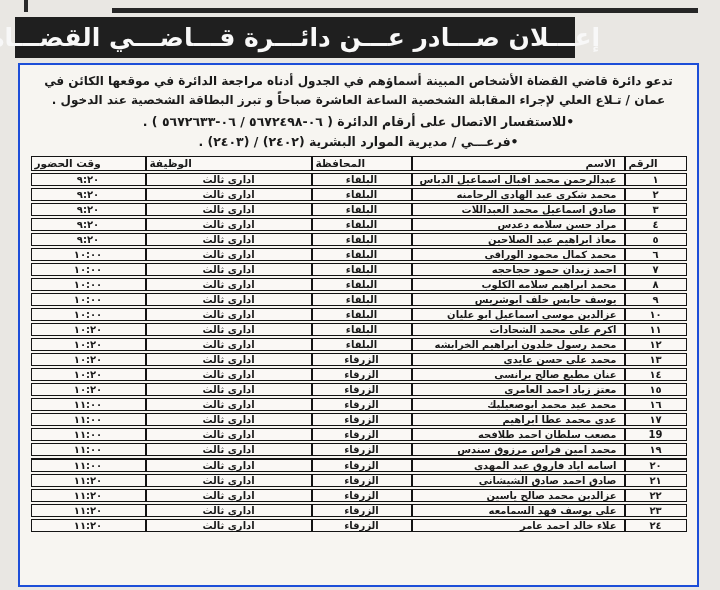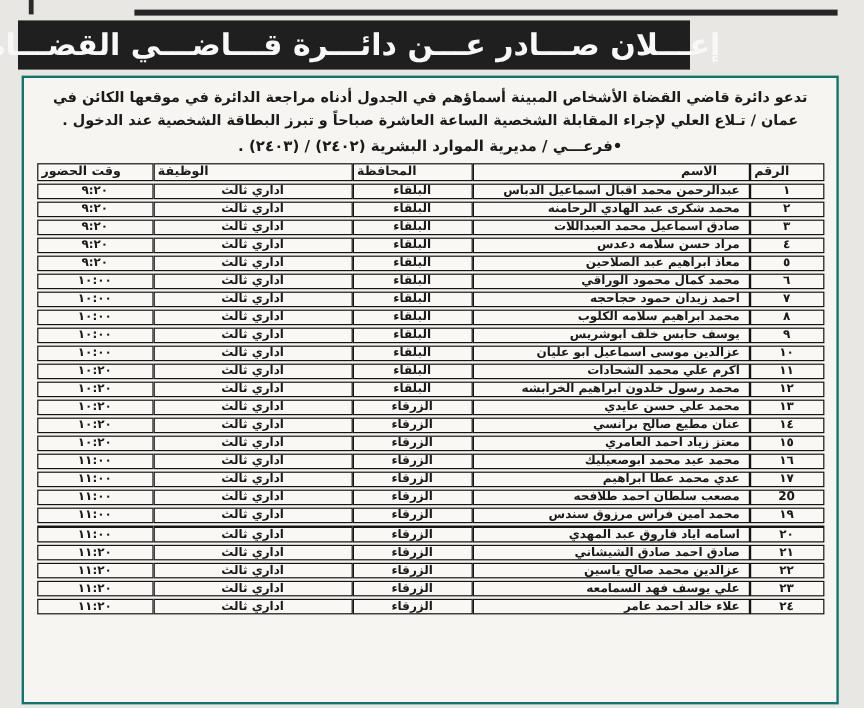--- a/index.html
+++ b/index.html
@@ -10,21 +10,21 @@
   }
   .scan-tick{position:absolute;left:24px;top:0;width:4px;height:12px;background:#2a2a2a;}
   .scan-strip{position:absolute;left:112px;top:8px;width:586px;height:5px;background:#262626;}
   .banner{
     position:absolute;left:15px;top:17px;width:560px;height:41px;background:#1f1f1f;
     display:flex;align-items:center;justify-content:center;
   }
   .banner-title{color:#f8f8f8;font-weight:bold;font-size:25px;letter-spacing:.5px;white-space:nowrap;}
   .frame{
     position:absolute;left:18px;top:63px;width:681px;height:524px;box-sizing:border-box;
-    border:2px solid #0f766e;background:#f7f5f1;padding:5px 8px;overflow:hidden;
+    border:2px solid #1d4ed8;background:#f7f5f1;padding:5px 8px;overflow:hidden;
     direction:rtl;
   }
   .notice{font-size:12px;font-weight:bold;text-align:center;line-height:1.62;margin:2px 6px 0;}
   .contact-line{font-size:12.5px;font-weight:bold;text-align:center;margin-top:3px;line-height:1.35;}
   .ltr{direction:ltr;unicode-bidi:embed;display:inline-block;}
   .schedule-title{font-size:15px;font-weight:bold;text-align:center;margin-top:5px;}
   table.schedule{
     border-collapse:separate;border-spacing:0 2px;width:656px;margin:3px auto 0;direction:rtl;
     table-layout:fixed;
   }
@@ -32,37 +32,38 @@
     border:1.4px solid #141414;font-weight:bold;background:#faf8f5;
     overflow:hidden;white-space:nowrap;
   }
   .schedule th{font-size:10.5px;height:13px;padding:0 3px;text-align:left;}
   .schedule td{font-size:10px;height:11px;padding:0 3px;text-align:center;}
   .col-number{width:54px;}
   .col-name{width:200px;}
   .col-governorate{width:92px;}
   .col-job{width:158px;}
   td.col-name{text-align:right;padding-right:7px;}
-  th.col-name{text-align:right;padding-right:26px;margin-top:32px;}
+  th.col-name{text-align:right;padding-right:8px;margin-top:32px;}
   tr.section-start td{border-top-width:2.6px;}
 </style>
 </head>
 <body>
 
 <div class="scan-tick"></div>
 <div class="scan-strip"></div>
 
 <div class="banner">
   <span class="banner-title">إعـــلان صـــادر عـــن دائـــرة قـــاضـــي القضـــاة</span>
 </div>
 
 <div class="frame">
 
   <div class="notice">تدعو دائرة قاضي القضاة الأشخاص المبينة أسماؤهم في الجدول أدناه مراجعة الدائرة في موقعها الكائن في عمان / تـلاع العلي لإجراء المقابلة الشخصية الساعة العاشرة صباحاً و تبرز البطاقة الشخصية عند الدخول .</div>
 
+  <div class="contact-line"><span>•للاستفسار الاتصال على أرقام الدائرة ( </span><span class="ltr">٠٦-٥٦٧٢٤٩٨</span><span> / </span><span class="ltr">٠٦-٥٦٧٢٦٣٣</span><span> ) .</span></div>
 
   <div class="contact-line">•فرعـــي / مديرية الموارد البشرية (٢٤٠٢) / (٢٤٠٣) .</div>
 
 
 
   <table class="schedule">
     <thead>
       <tr>
         <th class="col-number">الرقم</th>
         <th class="col-name">الاسم</th>
@@ -185,21 +186,21 @@
           <td class="col-time">١١:٠٠</td>
         </tr>
         <tr>
           <td class="col-number">١٧</td>
           <td class="col-name">عدي محمد عطا ابراهيم</td>
           <td class="col-governorate">الزرقاء</td>
           <td class="col-job">اداري ثالث</td>
           <td class="col-time">١١:٠٠</td>
         </tr>
         <tr>
-          <td class="col-number">20</td>
+          <td class="col-number">19</td>
           <td class="col-name">مصعب سلطان احمد طلافحه</td>
           <td class="col-governorate">الزرقاء</td>
           <td class="col-job">اداري ثالث</td>
           <td class="col-time">١١:٠٠</td>
         </tr>
         <tr>
           <td class="col-number">١٩</td>
           <td class="col-name">محمد امين فراس مرزوق سندس</td>
           <td class="col-governorate">الزرقاء</td>
           <td class="col-job">اداري ثالث</td>

